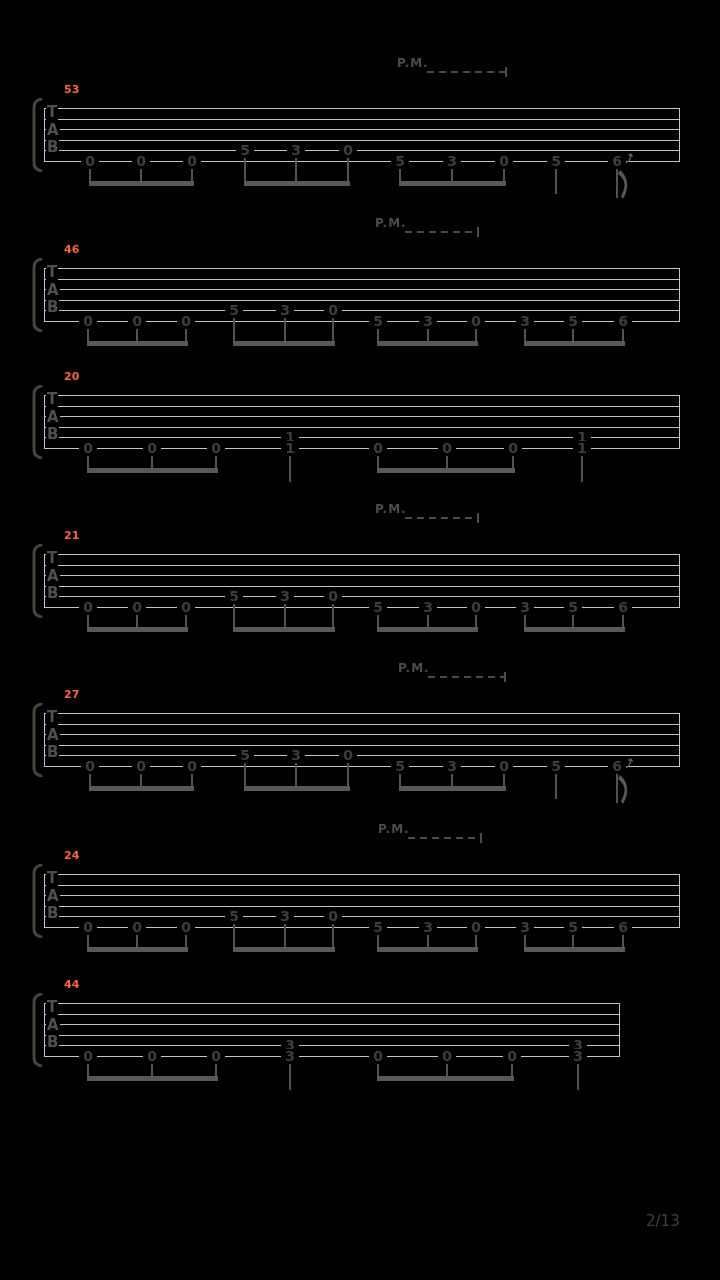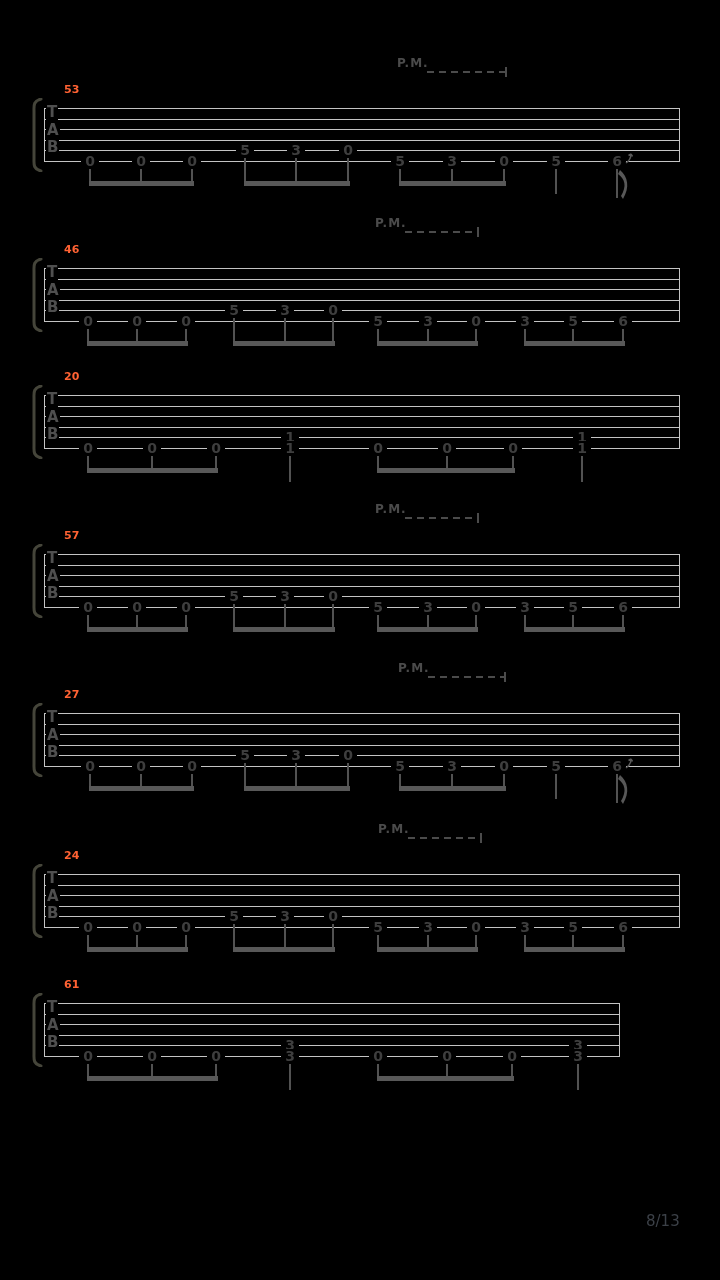--- a/index.html
+++ b/index.html
@@ -174,21 +174,21 @@
         <div class="staff-line" style="left: 0px; top: 42px; width: 636px;"></div>
         <div class="staff-line" style="left: 0px; top: 53px; width: 636px;"></div>
         <div class="barline" style="left: 0px; top: 0px; height: 54px;"></div>
         <div class="barline" style="left: 635px; top: 0px; height: 54px;"></div>
         <div class="bracket" style="left: -17px; top: -10px; width: 16px; height: 74px;"><svg width="16" height="74" viewBox="0 0 16 74">
     <path d="M14,1 C6,3 7,8 7,13 L7,61 C7,66 6,71 14,73" stroke="#45453a" stroke-width="3" fill="none" stroke-linecap="round"></path>
           </svg></div>
         <div class="clef-letter" style="left: 2px; top: -3px;">T</div>
         <div class="clef-letter" style="left: 2px; top: 15px;">A</div>
         <div class="clef-letter" style="left: 2px; top: 32px;">B</div>
-        <div class="measure-number" style="left: 20px; top: -25px;">57</div>
+        <div class="measure-number" style="left: 20px; top: -25px;">21</div>
         <div class="pm-text" style="left: 331px; top: -52px;">P.M.</div>
         <div class="pm-dash" style="left: 361px; top: -37px; width: 72px;"></div>
         <div class="pm-tick" style="left: 433px; top: -41px;"></div>
         <div class="fret" style="left: 35px; top: 46px;">0</div>
         <div class="stem" style="left: 43px; top: 61px; height: 14px;"></div>
         <div class="fret" style="left: 84px; top: 46px;">0</div>
         <div class="stem" style="left: 92px; top: 61px; height: 14px;"></div>
         <div class="fret" style="left: 133px; top: 46px;">0</div>
         <div class="stem" style="left: 141px; top: 61px; height: 14px;"></div>
         <div class="beam" style="left: 43px; top: 73px; width: 101px;"></div>
@@ -322,21 +322,21 @@
         <div class="staff-line" style="left: 0px; top: 42px; width: 576px;"></div>
         <div class="staff-line" style="left: 0px; top: 53px; width: 576px;"></div>
         <div class="barline" style="left: 0px; top: 0px; height: 54px;"></div>
         <div class="barline" style="left: 575px; top: 0px; height: 54px;"></div>
         <div class="bracket" style="left: -17px; top: -10px; width: 16px; height: 74px;"><svg width="16" height="74" viewBox="0 0 16 74">
     <path d="M14,1 C6,3 7,8 7,13 L7,61 C7,66 6,71 14,73" stroke="#45453a" stroke-width="3" fill="none" stroke-linecap="round"></path>
           </svg></div>
         <div class="clef-letter" style="left: 2px; top: -3px;">T</div>
         <div class="clef-letter" style="left: 2px; top: 15px;">A</div>
         <div class="clef-letter" style="left: 2px; top: 32px;">B</div>
-        <div class="measure-number" style="left: 20px; top: -25px;">61</div>
+        <div class="measure-number" style="left: 20px; top: -25px;">44</div>
         <div class="fret" style="left: 35px; top: 46px;">0</div>
         <div class="stem" style="left: 43px; top: 61px; height: 14px;"></div>
         <div class="fret" style="left: 99px; top: 46px;">0</div>
         <div class="stem" style="left: 107px; top: 61px; height: 14px;"></div>
         <div class="fret" style="left: 163px; top: 46px;">0</div>
         <div class="stem" style="left: 171px; top: 61px; height: 14px;"></div>
         <div class="beam" style="left: 43px; top: 73px; width: 131px;"></div>
         <div class="fret" style="left: 237px; top: 35px;">3</div>
         <div class="fret" style="left: 237px; top: 46px;">3</div>
         <div class="stem" style="left: 245px; top: 61px; height: 26px;"></div>
@@ -345,14 +345,14 @@
         <div class="fret" style="left: 394px; top: 46px;">0</div>
         <div class="stem" style="left: 402px; top: 61px; height: 14px;"></div>
         <div class="fret" style="left: 459px; top: 46px;">0</div>
         <div class="stem" style="left: 467px; top: 61px; height: 14px;"></div>
         <div class="beam" style="left: 333px; top: 73px; width: 137px;"></div>
         <div class="fret" style="left: 525px; top: 35px;">3</div>
         <div class="fret" style="left: 525px; top: 46px;">3</div>
         <div class="stem" style="left: 533px; top: 61px; height: 26px;"></div>
       </div>
     </div>
-  <span class="page-indicator">8/13</span>
+  <span class="page-indicator">2/13</span>
 </div>
 
 </body></html>

